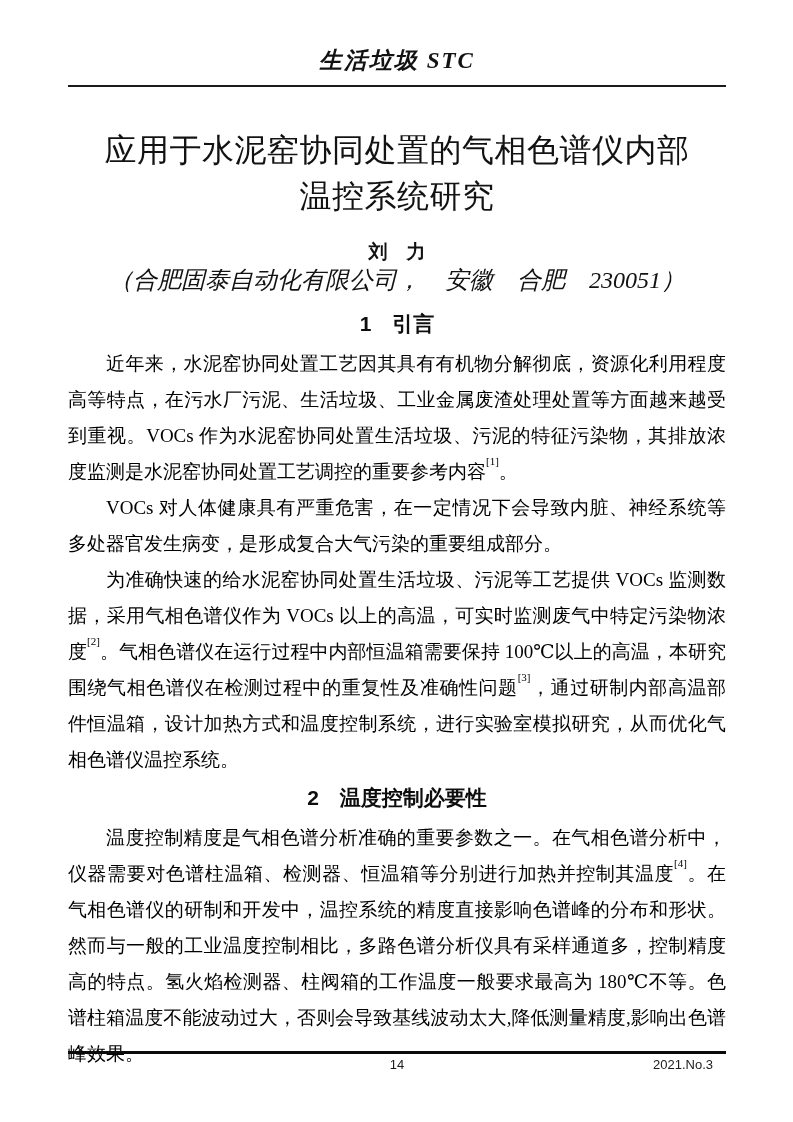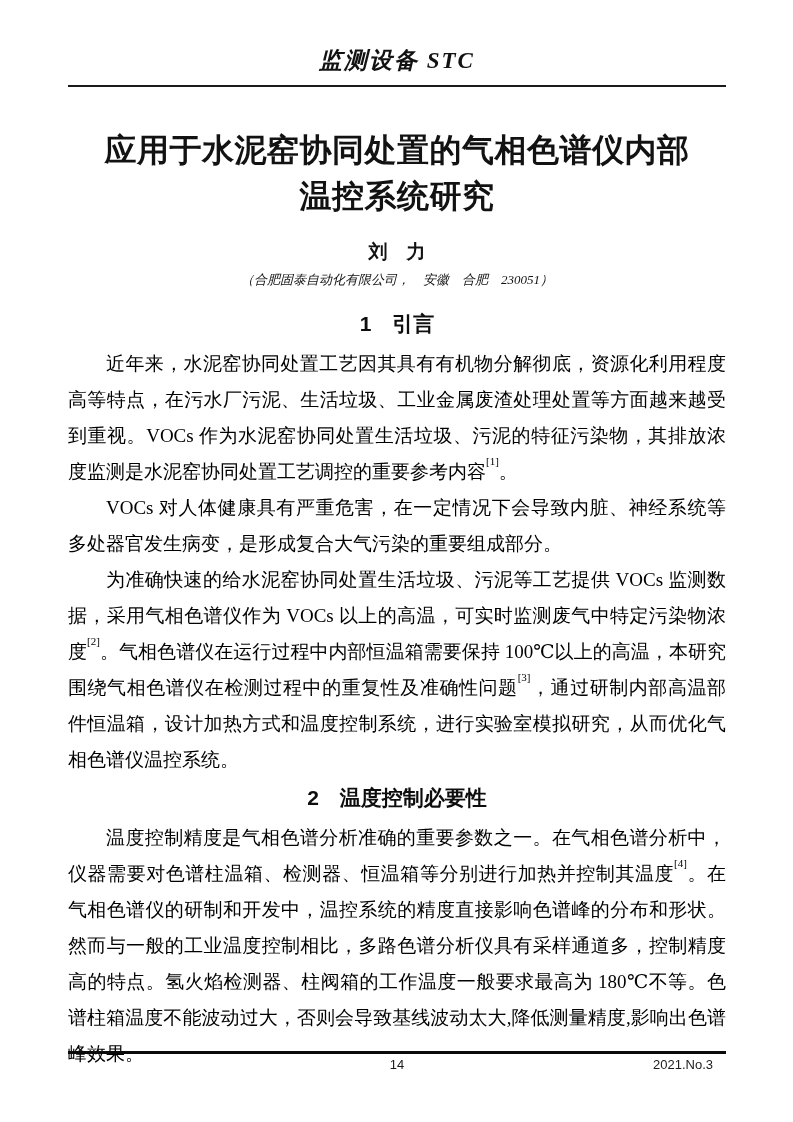--- a/index.html
+++ b/index.html
@@ -32,36 +32,36 @@
   .header-rule {
     border: 0;
     border-top: 2px solid #1a1a1a;
     margin: 9px 0 0 0;
   }
   
   .article-title {
     margin-top: 40px;
     text-align: center;
     font-family: "Liberation Sans", "DejaVu Sans", sans-serif;
-    font-weight: 700;
+    font-weight: 400;
     font-size: 32px;
     line-height: 46px;
     letter-spacing: 0.5px;
   }
   .author {
     margin-top: 20px;
     text-align: center;
     font-size: 19px;
     line-height: 26px;
     font-weight: 600;
   }
   .affiliation {
     margin-top: 1px;
     text-align: center;
-    font-size: 13px;
+    font-size: 24px;
     line-height: 28px;
     font-style: italic;
   }
   
   .section-heading {
     margin: 16px 0 0 0;
     font-family: "Liberation Sans", "DejaVu Sans", sans-serif;
     font-weight: 700;
     font-size: 21px;
     line-height: 28px;
@@ -113,21 +113,21 @@
     position: absolute;
     right: 13px;
     top: 0;
   }
 </style>
 </head>
 <body>
 
 <div class="page">
 
-  <div class="journal-header">监测设备 STC</div>
+  <div class="journal-header">生活垃圾 STC</div>
   <hr class="header-rule">
 
   <div class="article-title">
     <span>应用于水泥窑协同处置的气相色谱仪内部</span><br>
     <span>温控系统研究</span>
   </div>
 
   <div class="author">刘　力</div>
 
   <div class="affiliation">（合肥固泰自动化有限公司，　安徽　合肥　230051）</div>

